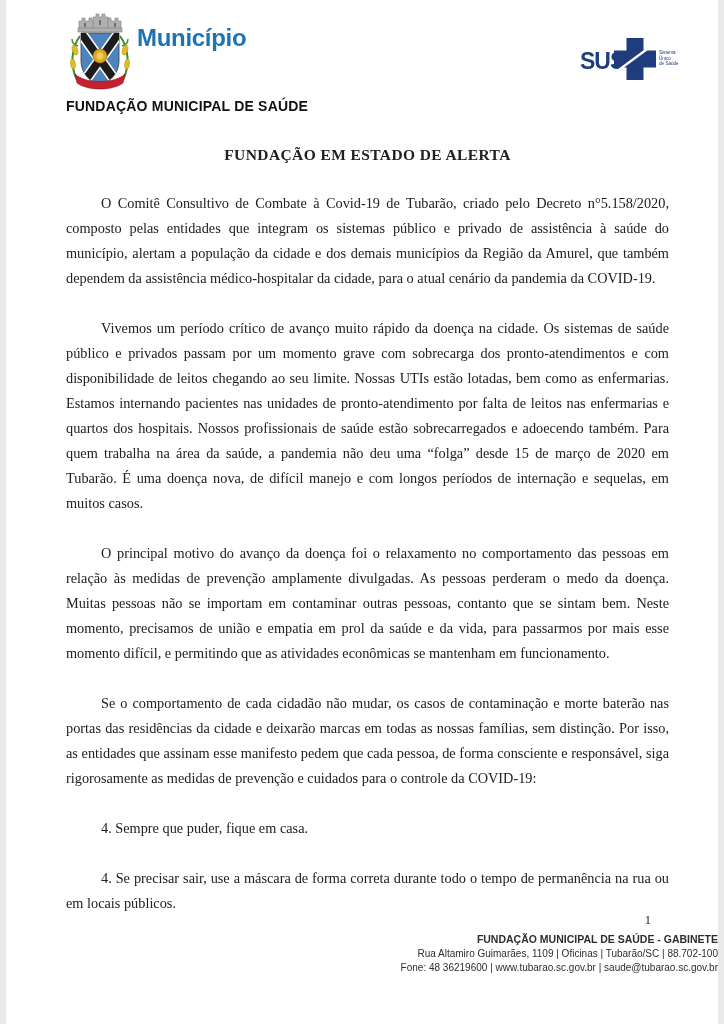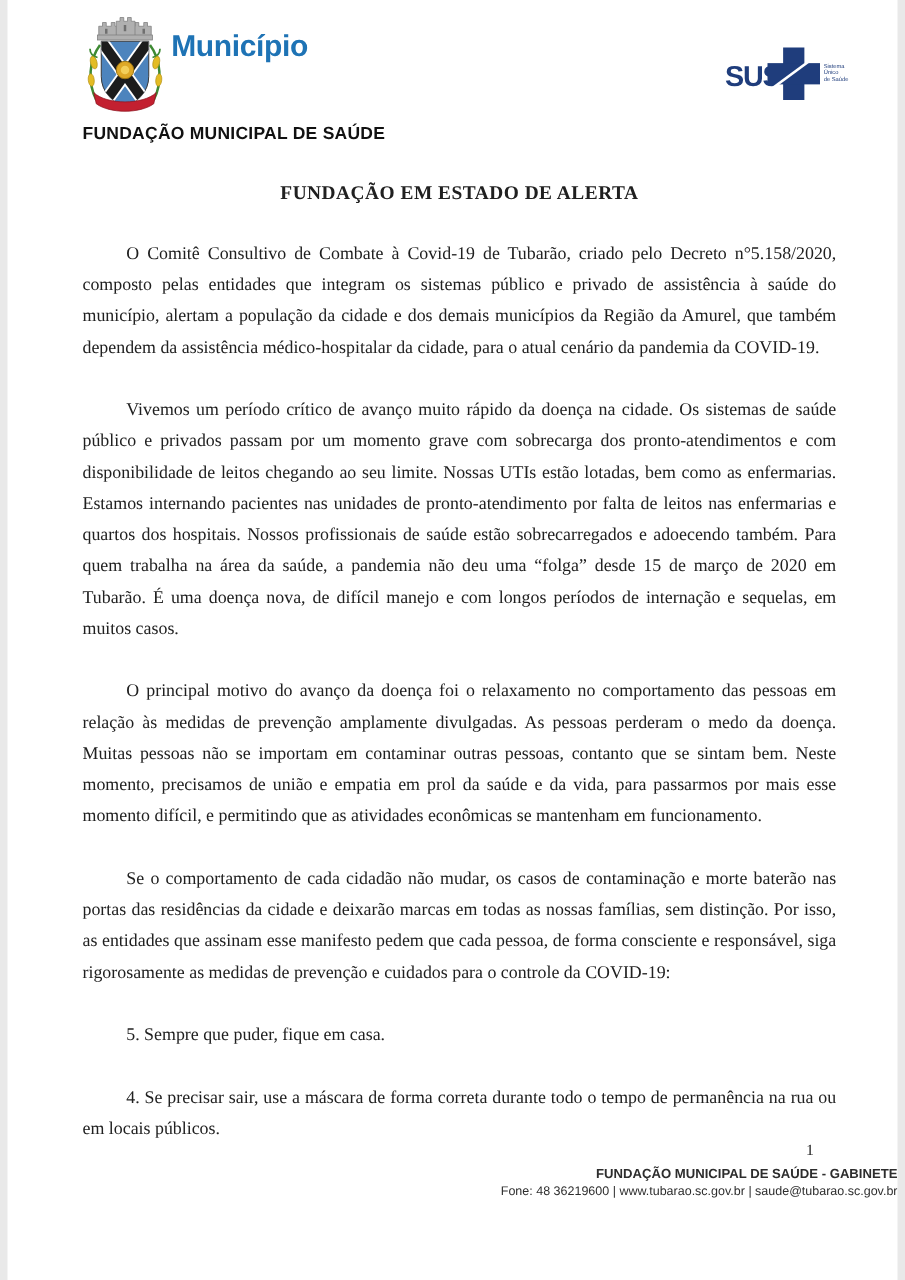--- a/index.html
+++ b/index.html
@@ -125,25 +125,26 @@
     <h1 class="title">FUNDAÇÃO EM ESTADO DE ALERTA</h1>
 
     <div>
         <p class="para">O Comitê Consultivo de Combate à Covid-19 de Tubarão, criado pelo Decreto n°5.158/2020, composto pelas entidades que integram os sistemas público e privado de assistência à saúde do município, alertam a população da cidade e dos demais municípios da Região da Amurel, que também dependem da assistência médico-hospitalar da cidade, para o atual cenário da pandemia da COVID-19.</p>
         <p class="para">Vivemos um período crítico de avanço muito rápido da doença na cidade. Os sistemas de saúde público e privados passam por um momento grave com sobrecarga dos pronto-atendimentos e com disponibilidade de leitos chegando ao seu limite. Nossas UTIs estão lotadas, bem como as enfermarias. Estamos internando pacientes nas unidades de pronto-atendimento por falta de leitos nas enfermarias e quartos dos hospitais. Nossos profissionais de saúde estão sobrecarregados e adoecendo também. Para quem trabalha na área da saúde, a pandemia não deu uma “folga” desde 15 de março de 2020 em Tubarão. É uma doença nova, de difícil manejo e com longos períodos de internação e sequelas, em muitos casos.</p>
         <p class="para">O principal motivo do avanço da doença foi o relaxamento no comportamento das pessoas em relação às medidas de prevenção amplamente divulgadas. As pessoas perderam o medo da doença. Muitas pessoas não se importam em contaminar outras pessoas, contanto que se sintam bem. Neste momento, precisamos de união e empatia em prol da saúde e da vida, para passarmos por mais esse momento difícil, e permitindo que as atividades econômicas se mantenham em funcionamento.</p>
         <p class="para">Se o comportamento de cada cidadão não mudar, os casos de contaminação e morte baterão nas portas das residências da cidade e deixarão marcas em todas as nossas famílias, sem distinção. Por isso, as entidades que assinam esse manifesto pedem que cada pessoa, de forma consciente e responsável, siga rigorosamente as medidas de prevenção e cuidados para o controle da COVID-19:</p>
       </div>
 
     <div>
-        <p class="para">5. Sempre que puder, fique em casa.</p>
+        <p class="para">4. Sempre que puder, fique em casa.</p>
         <p class="para">4. Se precisar sair, use a máscara de forma correta durante todo o tempo de permanência na rua ou em locais públicos.</p>
       </div>
   </main>
 
   <div class="page-number">1</div>
 
   <footer class="doc-footer">
     <div class="f1">FUNDAÇÃO MUNICIPAL DE SAÚDE - GABINETE</div>
+    <div class="f2">Rua Altamiro Guimarães, 1109 | Oficinas | Tubarão/SC | 88.702-100</div>
     <div class="f3">Fone: 48 36219600 | www.tubarao.sc.gov.br | saude@tubarao.sc.gov.br</div>
   </footer>
 
 </div>
 
 </body></html>

